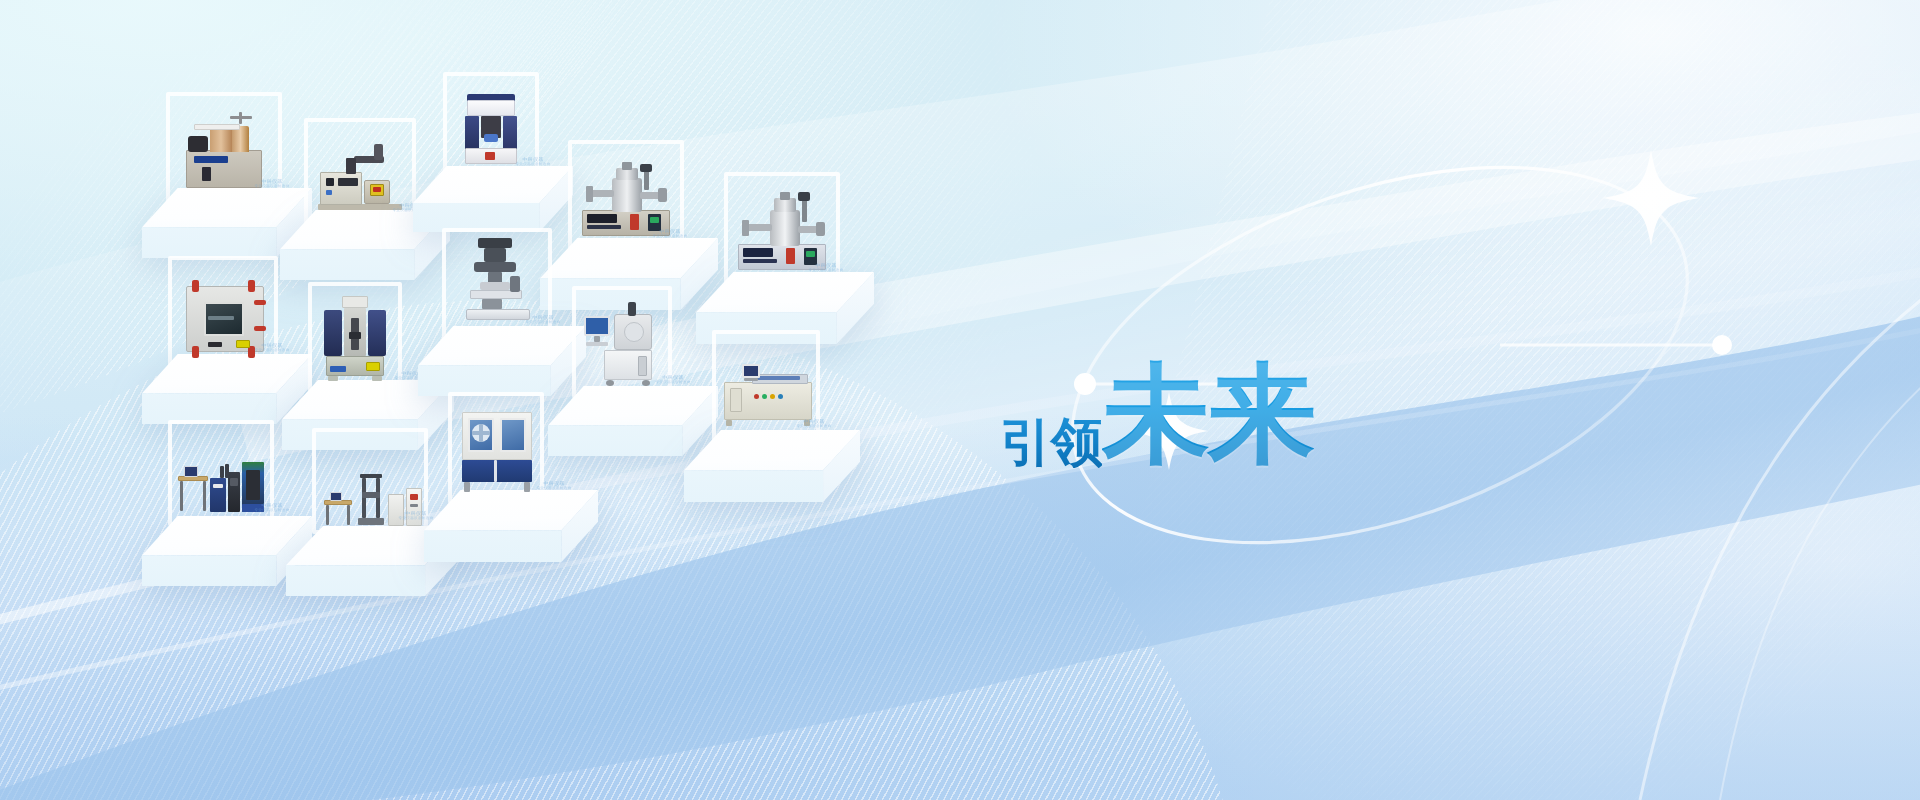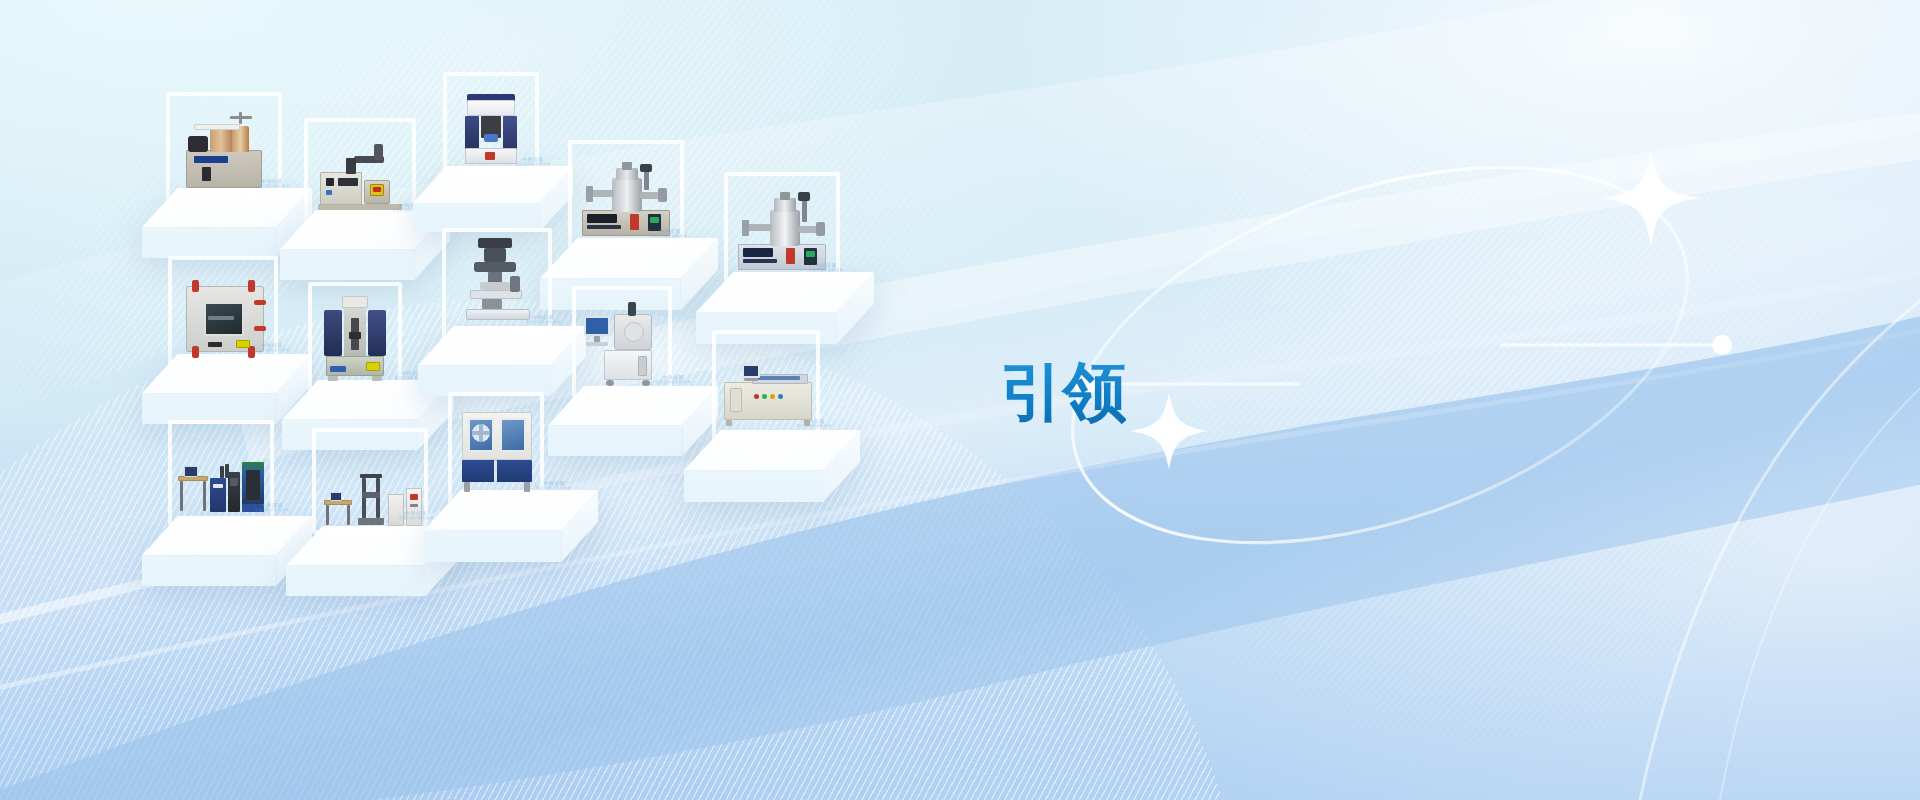--- a/index.html
+++ b/index.html
@@ -139,21 +139,21 @@
     background:linear-gradient(178deg,#2ba7e8 0%,#179ce2 46%,#0f84cb 100%);
     -webkit-background-clip:text;background-clip:text;color:transparent;
     text-shadow:0 2px 0 rgba(255,255,255,.18);
   }
   .hw-reg{
     font-weight:bold;font-size:78px;letter-spacing:-1px;
     background:linear-gradient(178deg,#1e92d8 0%,#1180c7 55%,#0b6fb4 100%);
     -webkit-background-clip:text;background-clip:text;color:transparent;
   }
   .hl2 .hw-bold{font-size:108px;}
-  .hl2 .hw-reg{font-size:64px;}
+  .hl2 .hw-reg{font-size:52px;}
   .hl-row{display:flex;align-items:flex-end;}
 </style>
 </head>
 <body>
 
 <div id="stage">
 
   <div class="bgwash wash-tl"></div>
   <div class="bgwash wash-tr"></div>
   <div class="bgwash wash-mid"></div>
@@ -555,17 +555,18 @@
     </div>
     <div class="cap" style="top:88px;">
       <span>中科仪器</span><span class="c2">专业仪器设备制造商</span>
     </div>
   </div>
 
   <div class="headline">
     <div class="hl-line hl2">
       <span class="hl-row">
         <span class="hw-reg">引领</span>
+        <span class="hw-bold">未来</span>
       </span>
     </div>
   </div>
 
 </div>
 
 </body></html>

